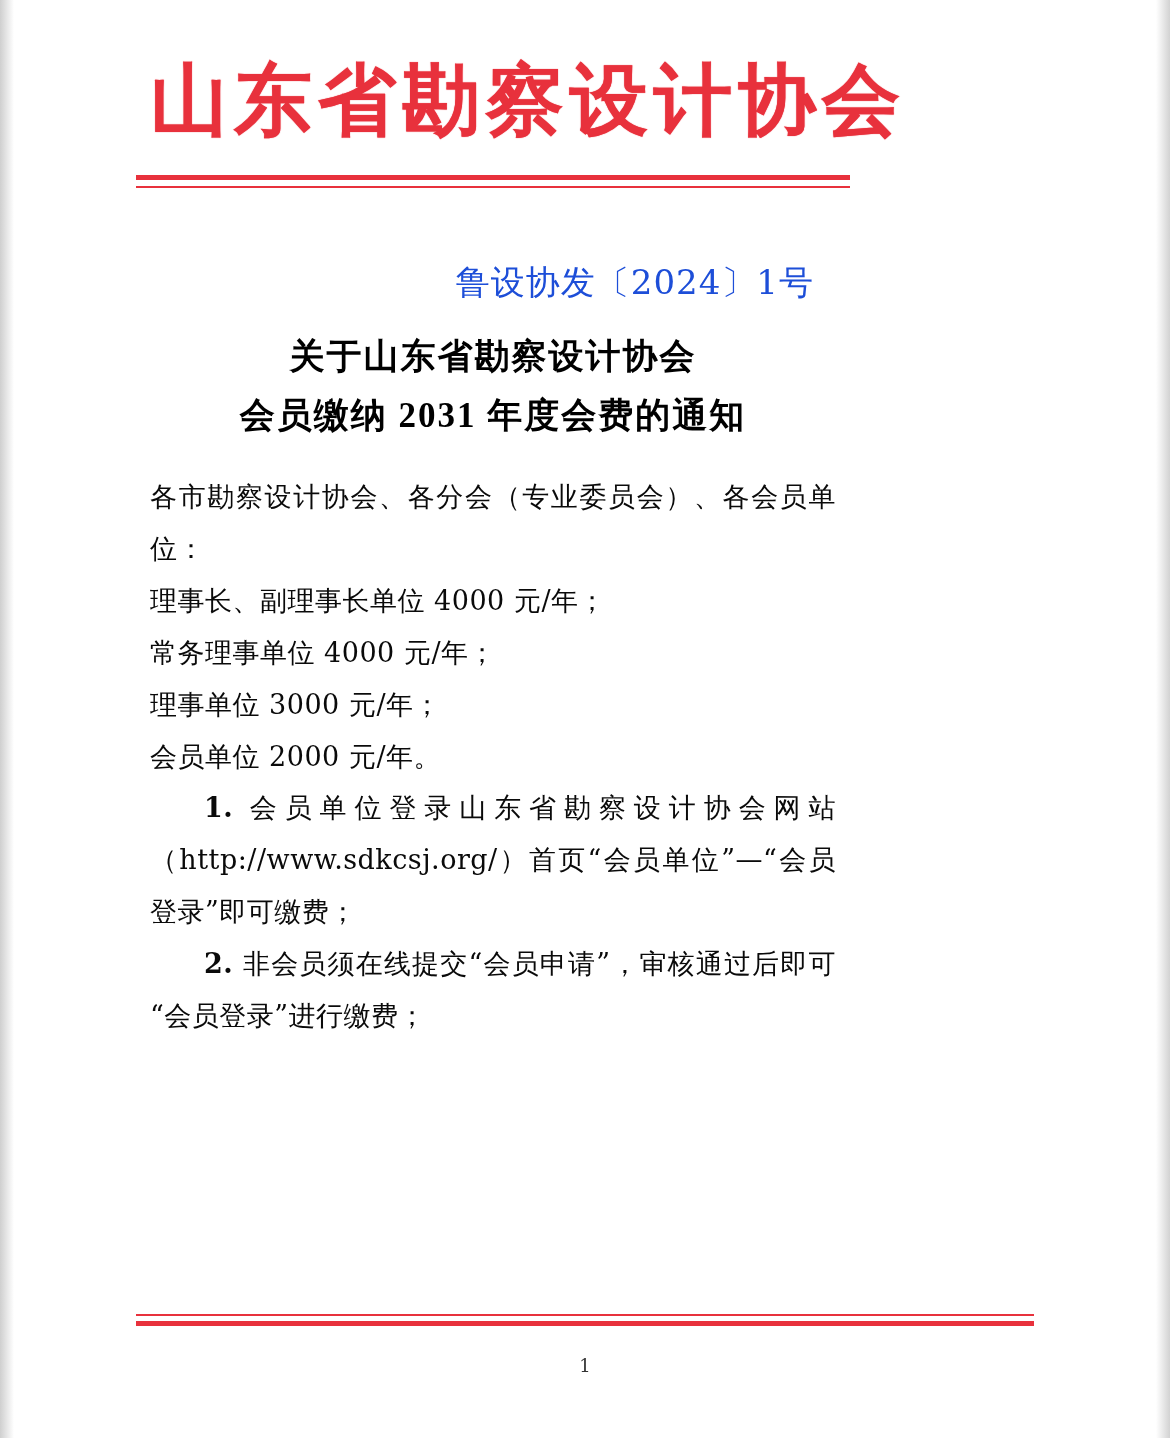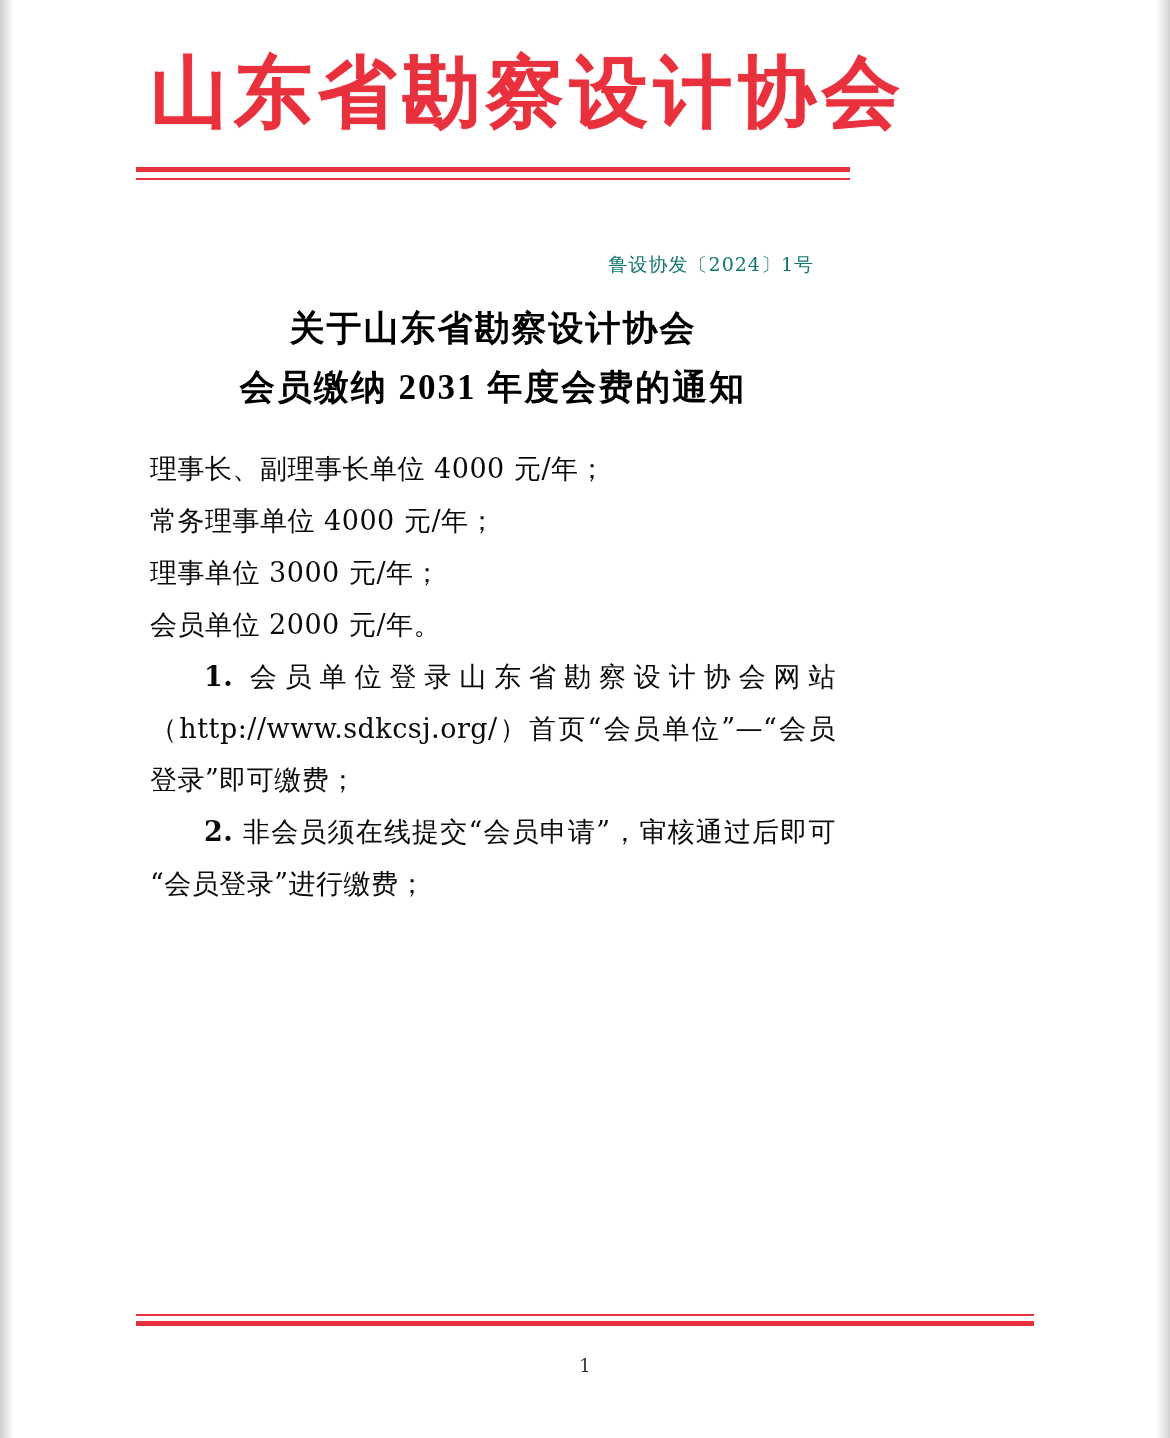--- a/index.html
+++ b/index.html
@@ -39,21 +39,21 @@
     width: 14px;
     background: linear-gradient(to left, #d2d2d2, #ffffff);
     pointer-events: none;
   }
 
   .content {
     position: relative;
     width: 986px;
     height: 1438px;
     box-sizing: border-box;
-    padding: 3px 150px;
+    padding: 11px 150px;
   }
 
   
   .masthead {
     padding-top: 48px;
     text-align: center;
   }
   .masthead-title {
     color: #e8313c;
     font-family: "DejaVu Serif", "Liberation Serif", serif;
@@ -81,23 +81,23 @@
     height: 2px;
     background: #e8313c;
   }
 
   
   .doc-number {
     margin-top: 72px;
     text-align: right;
     padding-right: 22px;
     font-family: "DejaVu Serif", "Liberation Serif", serif;
-    font-size: 19px;
+    font-size: 34px;
     letter-spacing: 1px;
-    color: #0f766e;
+    color: #1d4ed8;
   }
 
   
   .doc-title {
     margin-top: 22px;
     text-align: center;
     font-family: Liberation Serif, serif;
     font-weight: bold;
     font-size: 35px;
     line-height: 1.68;
@@ -184,20 +184,21 @@
 
     <div class="doc-number">鲁设协发〔2024〕1号</div>
 
     <div class="doc-title">
       <div>关于山东省勘察设计协会</div>
       <div>会员缴纳 2031 年度会费的通知</div>
     </div>
 
     <div class="body-text">
 
+      <p class="p justify">各市勘察设计协会、各分会（专业委员会）、各会员单位：</p>
 
 
 
       <p class="p">理事长、副理事长单位 4000 元/年；</p>
       <p class="p">常务理事单位 4000 元/年；</p>
       <p class="p">理事单位 3000 元/年；</p>
       <p class="p">会员单位 2000 元/年。</p>
 
 
       <p class="p item justify">

